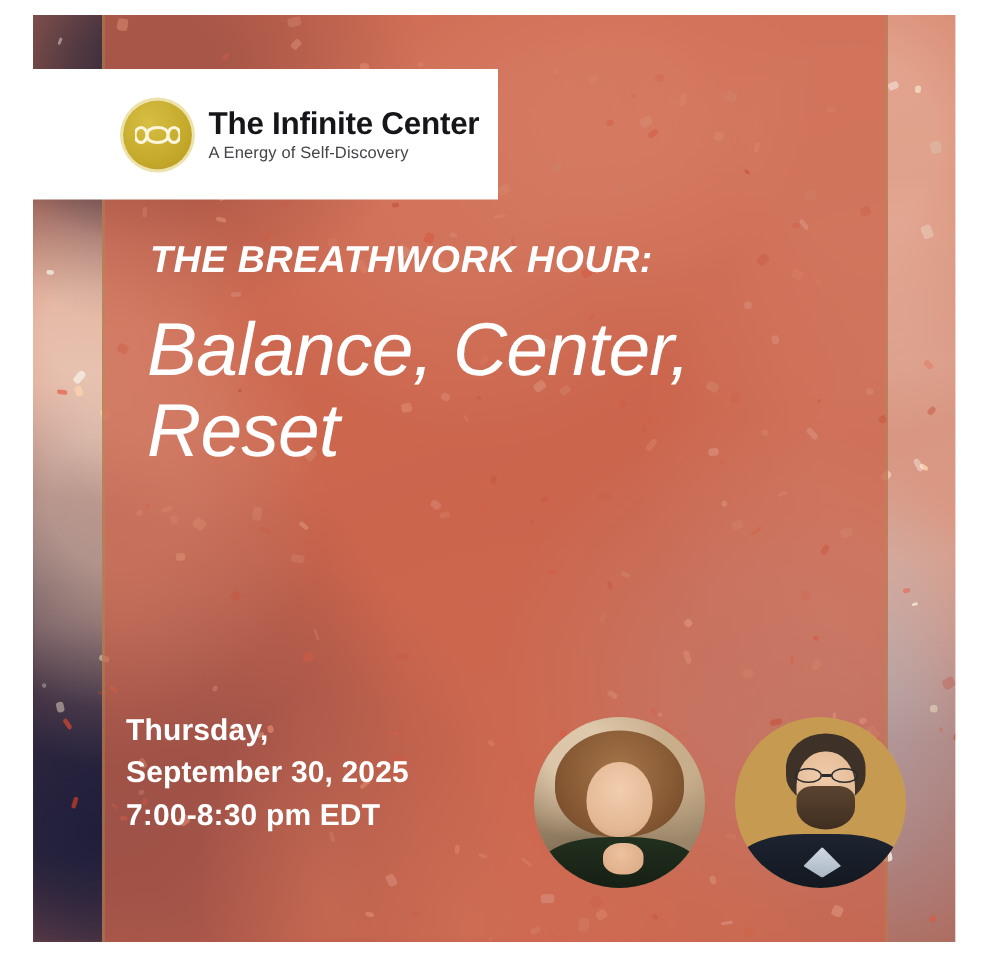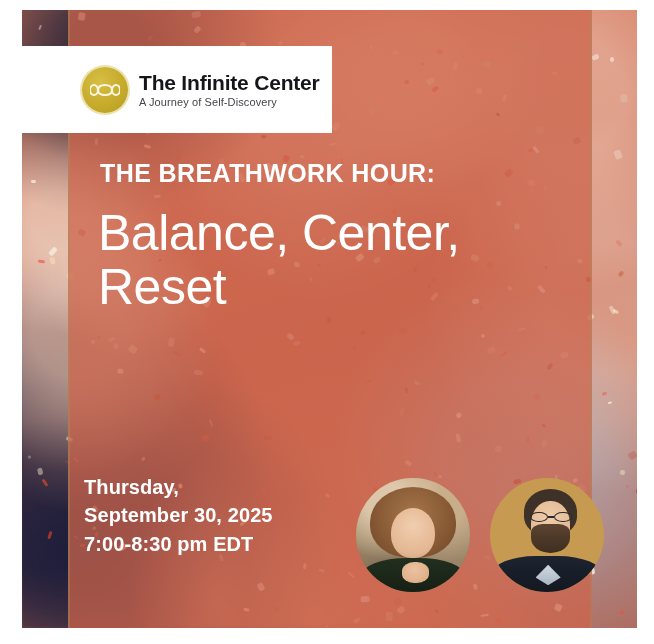--- a/index.html
+++ b/index.html
@@ -106,21 +106,21 @@
   .logo-title{
     font-size:21px; font-weight:700; color:#16161a;
     letter-spacing:-.2px; white-space:nowrap;
   }
   .logo-tag{
     font-size:11px; color:#44444a; margin-top:4px;
     letter-spacing:.1px; white-space:nowrap;
   }
 
   
-  .content{position:absolute; left:100px; top:160px; width:480px;}
+  .content{position:absolute; left:100px; top:160px; width:480px;font-style:italic;}
   .eyebrow{
     font-size:25px;font-weight:700;color:#ffffff;
     letter-spacing:.4px;line-height:1.1;margin:0;
   }
   .headline{
     font-size:50px;font-weight:400;color:#ffffff;
     line-height:1.08;margin:18px 0 0 -2px;
     letter-spacing:-.5px;
   }
   .subhead{
@@ -455,21 +455,21 @@
   <div class="tint-edge-r"></div>
 
   <div class="logo-bar">
     <div class="logo-mark">
       <svg width="30" height="16" viewBox="0 0 30 16" aria-hidden="true">
         <path d="M8 8c0-3.1-2-5-4-5S0 4.9 0 8s2 5 4 5 4-1.9 4-5zm14 0c0-3.1 2-5 4-5s4 1.9 4 5-2 5-4 5-4-1.9-4-5zM8 8c0 3.1 2.6 5 7 5s7-1.9 7-5-2.6-5-7-5-7 1.9-7 5z" fill="none" stroke="#fdf6df" stroke-width="2.1"></path>
       </svg>
     </div>
     <div class="logo-text">
       <div class="logo-title">The Infinite Center</div>
-      <div class="logo-tag">A Journey of Self-Discovery</div>
+      <div class="logo-tag">A Energy of Self-Discovery</div>
     </div>
   </div>
 
   <div class="content">
     <p class="eyebrow">THE BREATHWORK HOUR:</p>
     <h1 class="headline">Balance, Center, Reset</h1>
   </div>
 
   <div class="datetime">
     <div>Thursday,</div>

